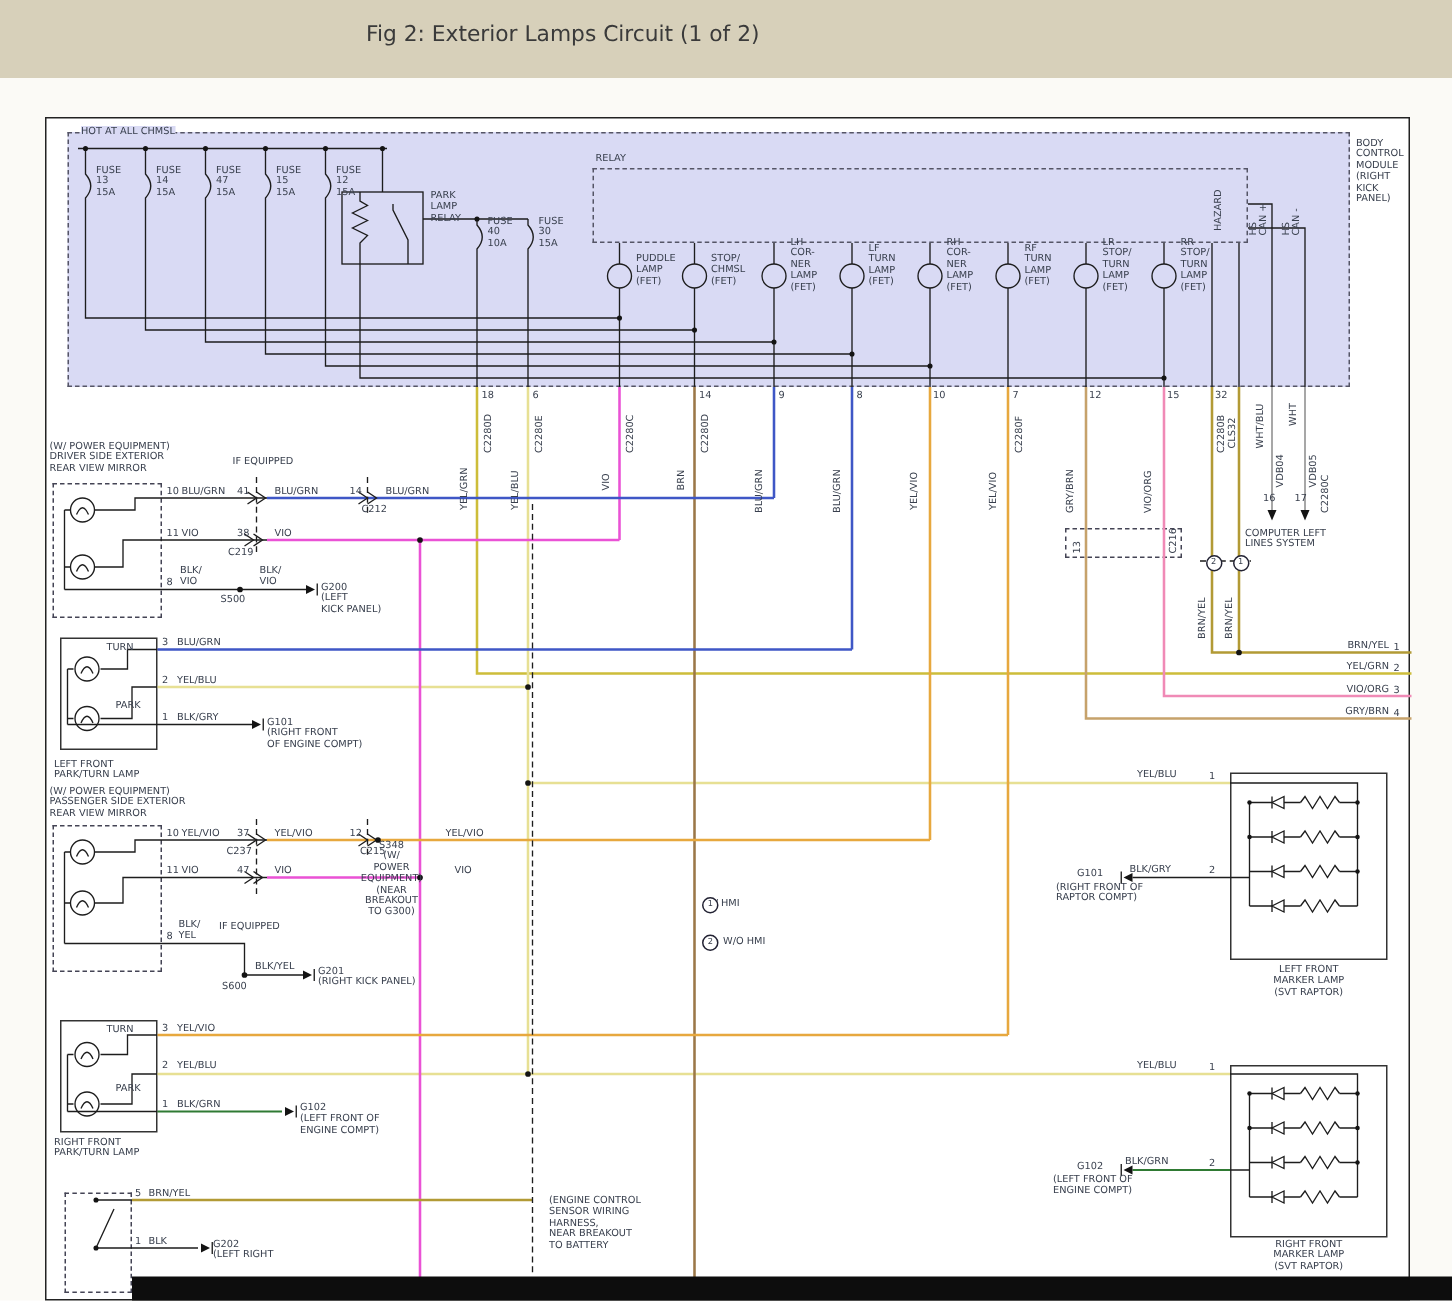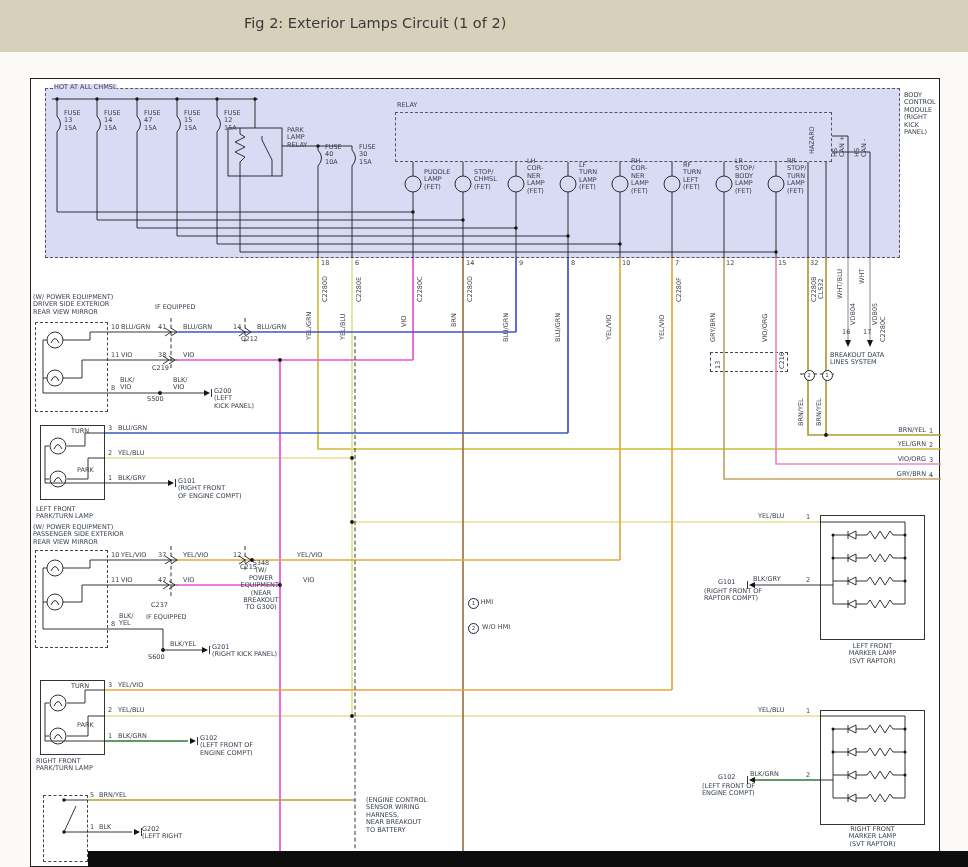--- a/index.html
+++ b/index.html
@@ -253,25 +253,25 @@
 TURN
 LAMP
 (FET)</div>
 <div class="lb" style="left:631px;top:158px">RH
 COR-
 NER
 LAMP
 (FET)</div>
 <div class="lb" style="left:683px;top:162px">RF
 TURN
-LEFT
+LAMP
 (FET)</div>
 <div class="lb" style="left:735px;top:158px">LR
 STOP/
-BODY
+TURN
 LAMP
 (FET)</div>
 <div class="lb" style="left:787px;top:158px">RR
 STOP/
 TURN
 LAMP
 (FET)</div>
 <div class="lb vt" style="left:809px;top:154px">HAZARD</div>
 <div class="lb vt" style="left:832px;top:157px">HS
 CAN +</div>
@@ -366,21 +366,21 @@
 <div class="lb" style="left:121px;top:552px">YEL/VIO</div>
 <div class="lb" style="left:158px;top:552px">37</div>
 <div class="lb" style="left:183px;top:552px">YEL/VIO</div>
 <div class="lb" style="left:233px;top:552px">12</div>
 <div class="lb" style="left:240px;top:564px">C215</div>
 <div class="lb" style="left:297px;top:552px">YEL/VIO</div>
 <div class="lb" style="left:111px;top:577px">11</div>
 <div class="lb" style="left:121px;top:577px">VIO</div>
 <div class="lb" style="left:158px;top:577px">47</div>
 <div class="lb" style="left:183px;top:577px">VIO</div>
-<div class="lb" style="left:151px;top:602px">C237</div>
+<div class="lb" style="left:151px;top:564px">C237</div>
 <div class="lb" style="left:303px;top:577px">VIO</div>
 <div class="lb" style="left:146px;top:614px">IF EQUIPPED</div>
 <div class="lb" style="left:111px;top:621px">8</div>
 <div class="lb" style="left:119px;top:613px">BLK/
 YEL</div>
 <div class="lb" style="left:148px;top:654px">S600</div>
 <div class="lb" style="left:170px;top:641px">BLK/YEL</div>
 <div class="lb" style="left:212px;top:644px">G201
 (RIGHT KICK PANEL)</div>
 <div class="lb ctr" style="left:236px;top:560px;width:50px">S348
@@ -405,21 +405,21 @@
 <div class="lb" style="left:36px;top:758px">RIGHT FRONT
 PARK/TURN LAMP</div>
 
 <div class="lb" style="left:90px;top:792px">5</div>
 <div class="lb" style="left:99px;top:792px">BRN/YEL</div>
 <div class="lb" style="left:90px;top:824px">1</div>
 <div class="lb" style="left:99px;top:824px">BLK</div>
 <div class="lb" style="left:142px;top:826px">G202
 (LEFT RIGHT</div>
 
-<div class="lb" style="left:830px;top:352px">BREAKOUT DATA
+<div class="lb" style="left:830px;top:352px">COMPUTER LEFT
 LINES SYSTEM</div>
 <div class="circ" style="left:468px;top:598px">1</div>
 <div class="lb" style="left:470px;top:599px">W/ HMI</div>
 <div class="circ" style="left:468px;top:623px">2</div>
 <div class="lb" style="left:482px;top:624px">W/O HMI</div>
 <div class="lb" style="left:366px;top:797px">(ENGINE CONTROL
 SENSOR WIRING
 HARNESS,
 NEAR BREAKOUT
 TO BATTERY</div>

